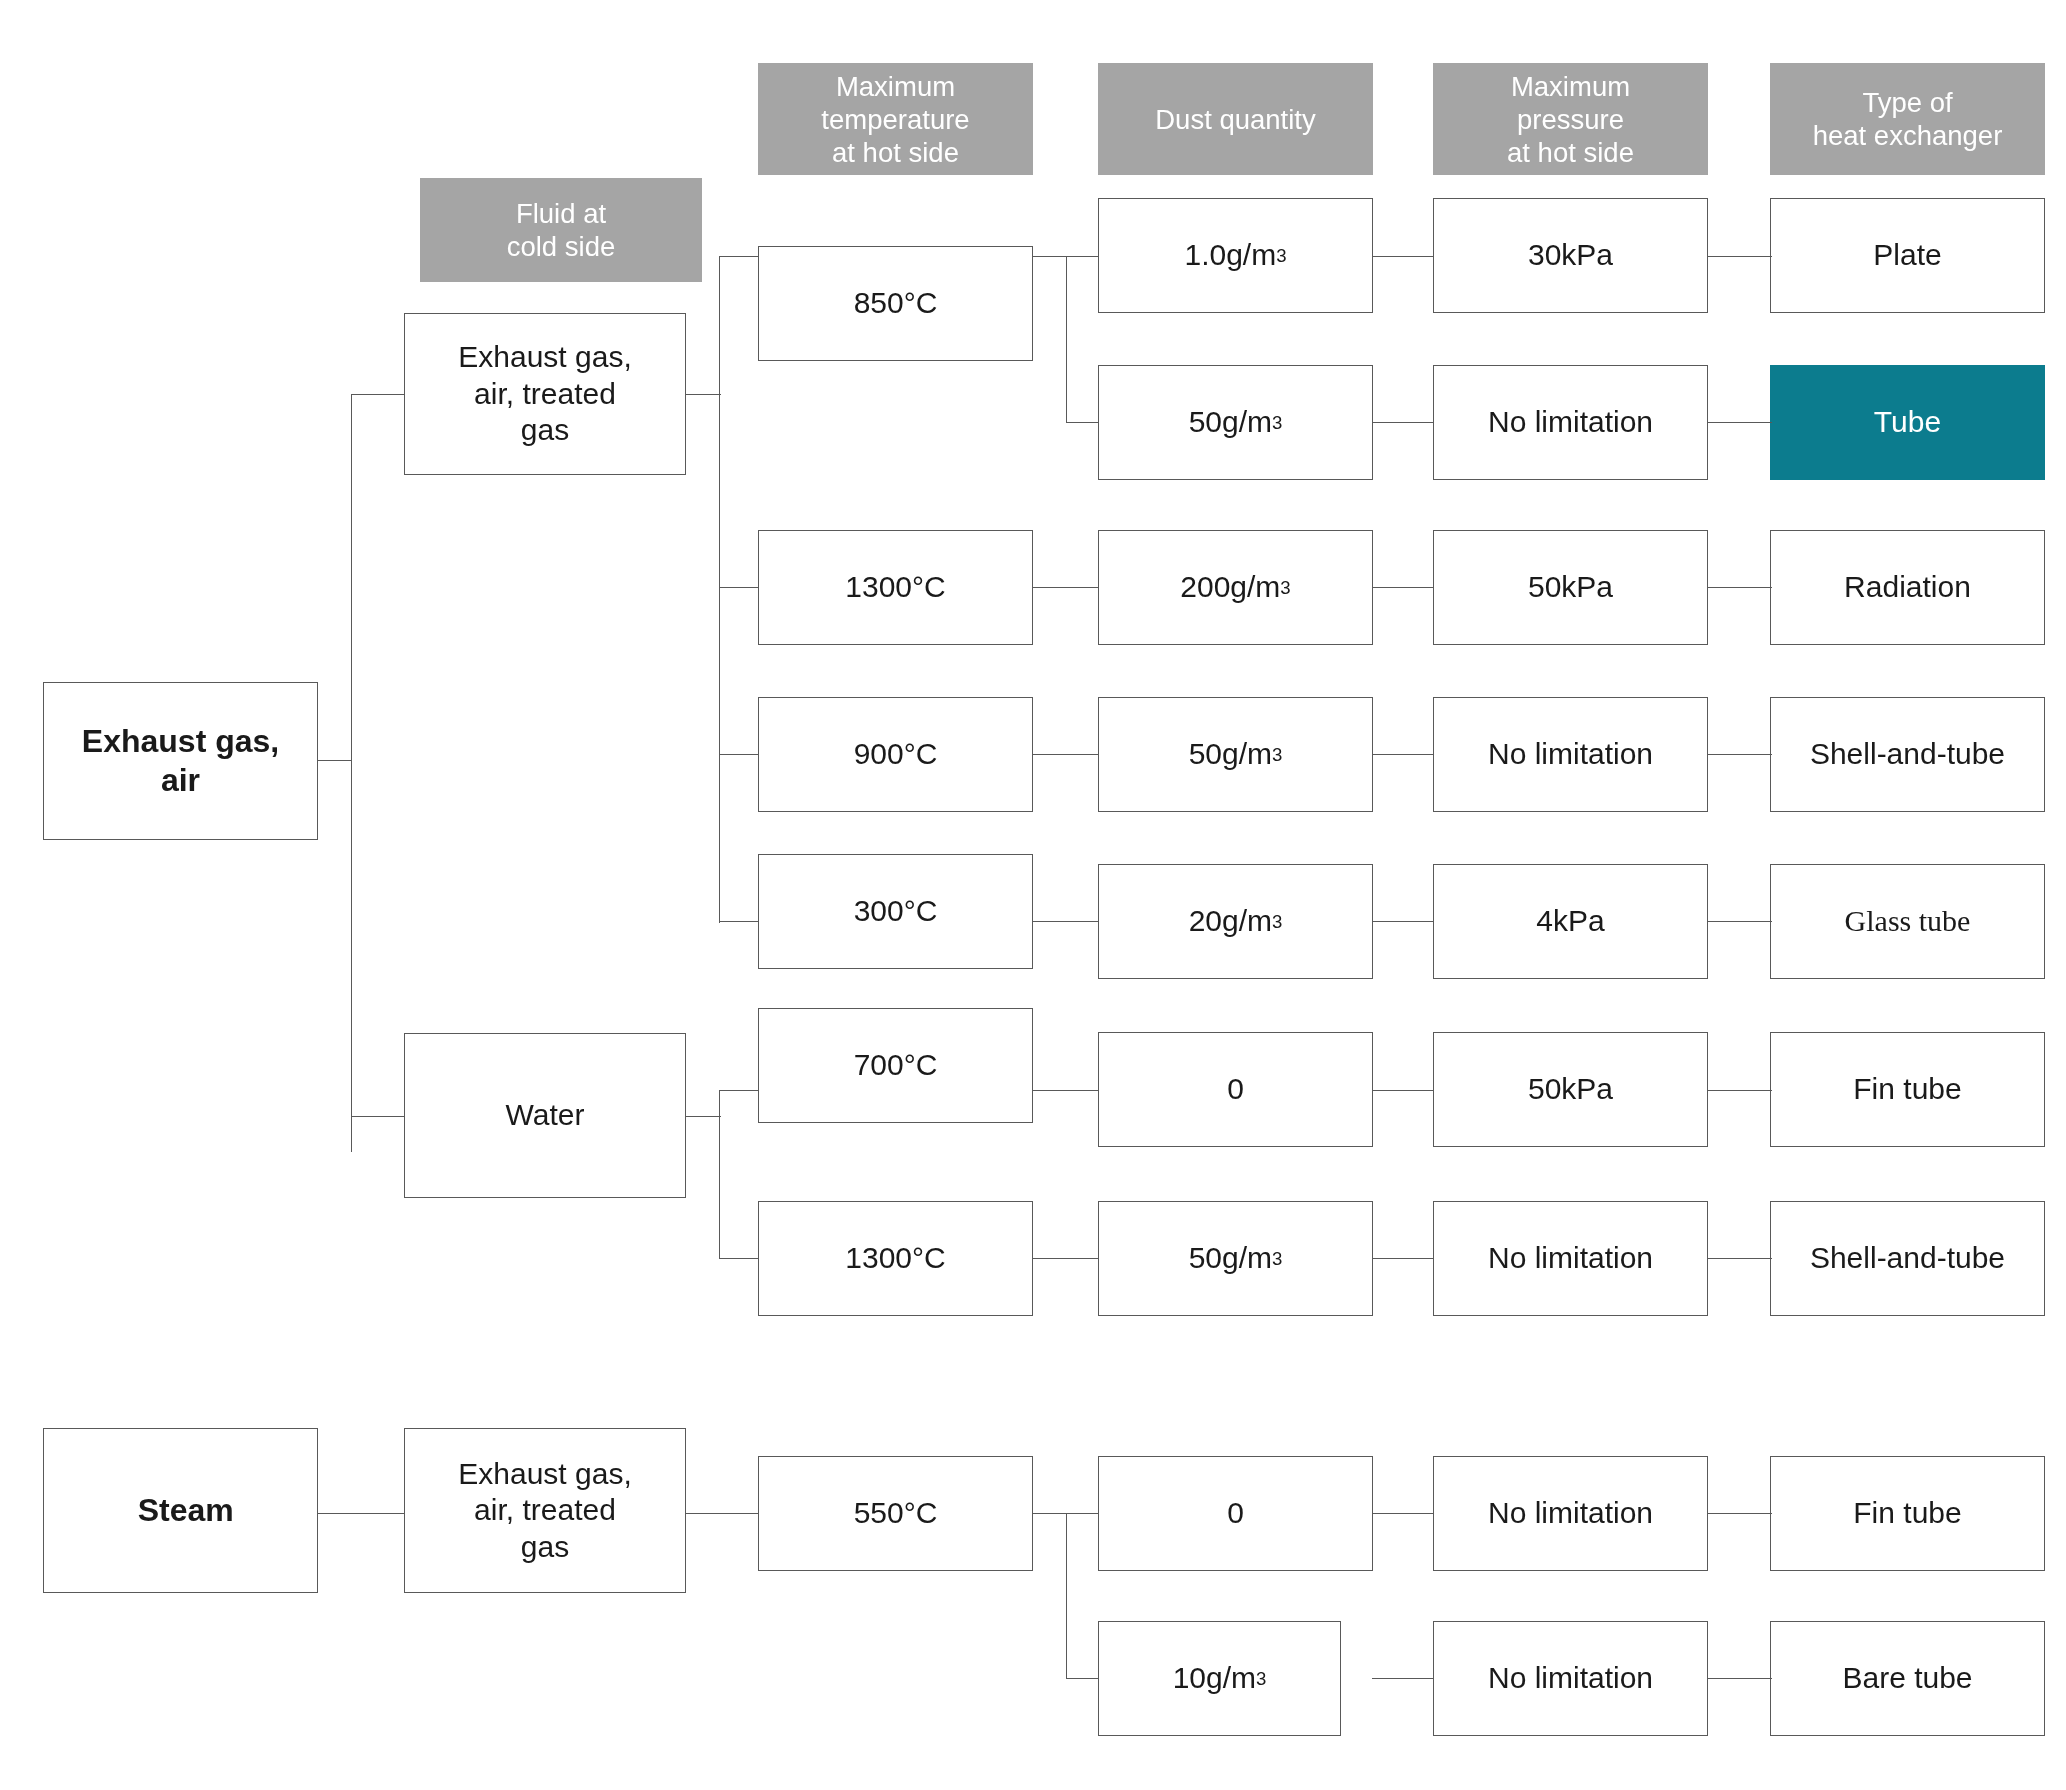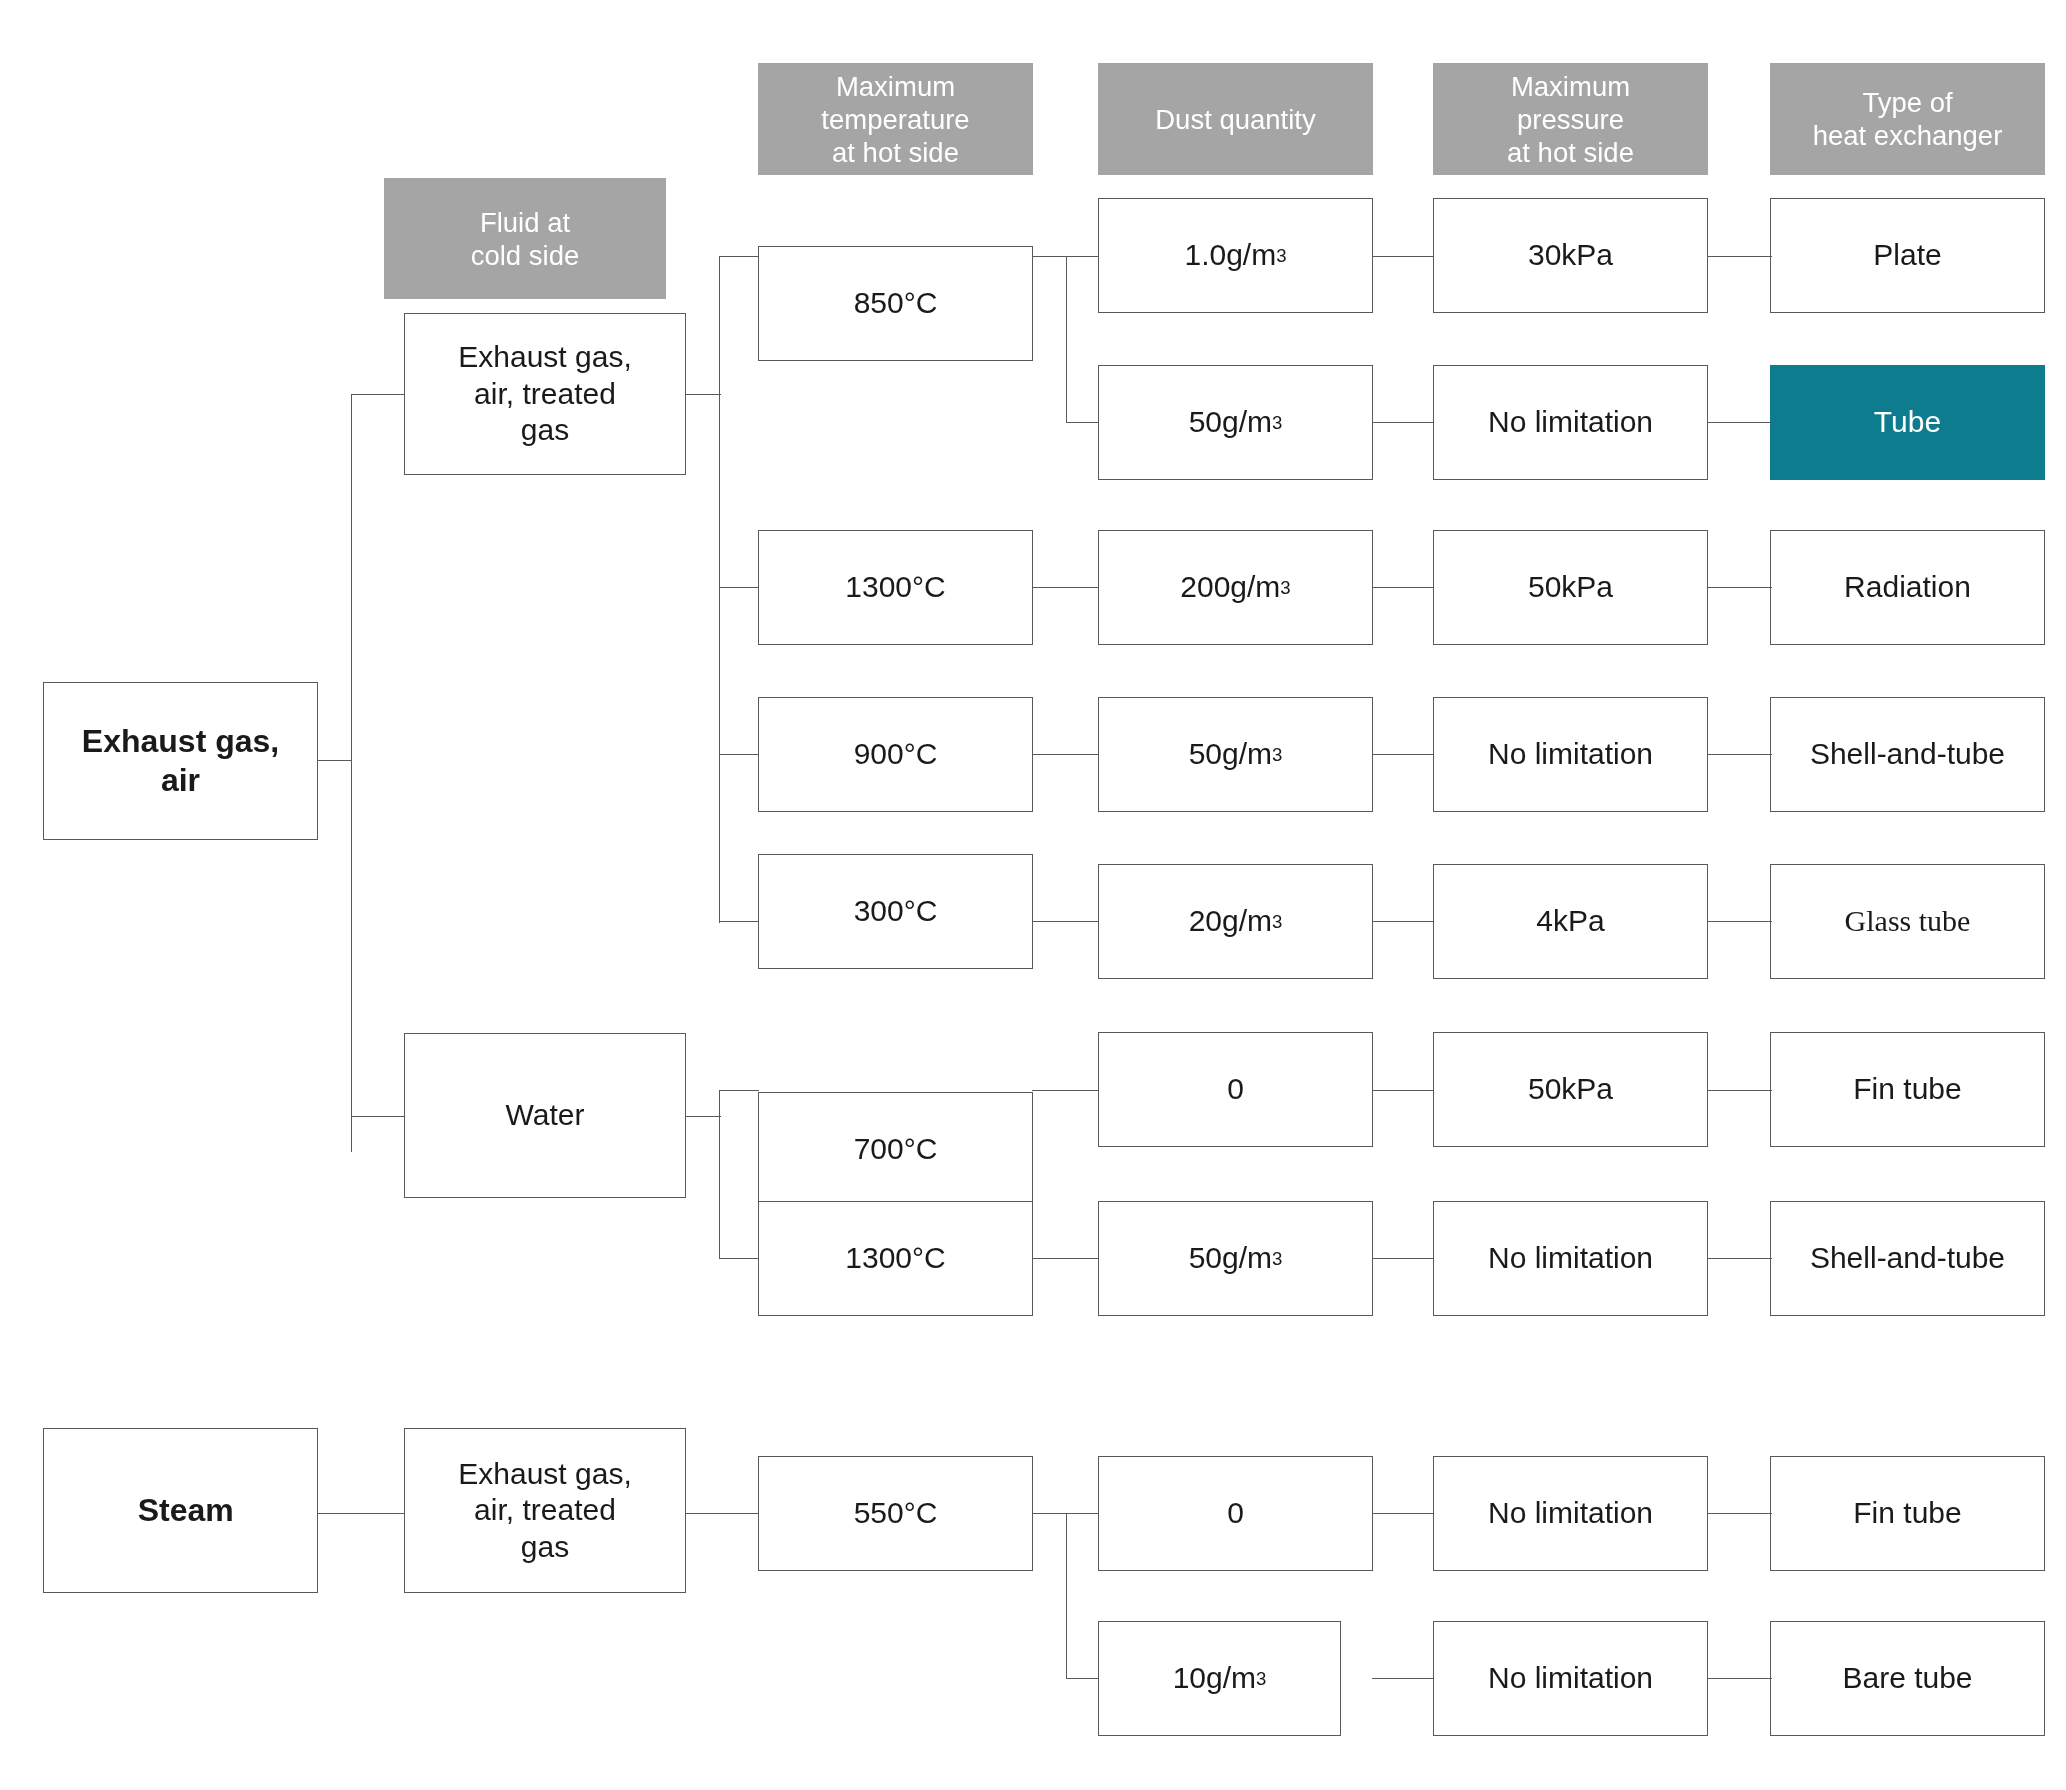--- a/index.html
+++ b/index.html
@@ -56,21 +56,21 @@
     font-size: 0.62em;
     vertical-align: super;
     line-height: 0;
   }
 </style>
 </head>
 <body>
 
 <div id="canvas">
 
-  <div class="box header" style="left:384px; top:178px; width:282px; height:121px;">Fluid at
+  <div class="box header" style="left:420px; top:178px; width:282px; height:104px;">Fluid at
 cold side</div>
 
   <div class="box header" style="left:758px; top:63px; width:275px; height:112px;">Maximum
 temperature
 at hot side</div>
 
   <div class="box header" style="left:1098px; top:63px; width:275px; height:112px;">Dust quantity</div>
 
   <div class="box header" style="left:1433px; top:63px; width:275px; height:112px;">Maximum
 pressure
@@ -95,21 +95,21 @@
 gas</div>
 
   <div class="box" style="left:758px; top:198px; width:275px; height:115px;margin-top:48px;">850°C</div>
 
   <div class="box" style="left:758px; top:530px; width:275px; height:115px;">1300°C</div>
 
   <div class="box" style="left:758px; top:697px; width:275px; height:115px;">900°C</div>
 
   <div class="box" style="left:758px; top:854px; width:275px; height:115px;">300°C</div>
 
-  <div class="box" style="left:758px; top:1092px; width:275px; height:115px;">700°C</div>
+  <div class="box" style="left:758px; top:1008px; width:275px; height:115px;">700°C</div>
 
   <div class="box" style="left:758px; top:1201px; width:275px; height:115px;">1300°C</div>
 
   <div class="box" style="left:758px; top:1456px; width:275px; height:115px;">550°C</div>
 
   <div class="box" style="left:1098px; top:198px; width:275px; height:115px;">
     <span>1.0g/m</span><sup>3</sup>
   </div>
 
   <div class="box" style="left:1098px; top:365px; width:275px; height:115px;">

